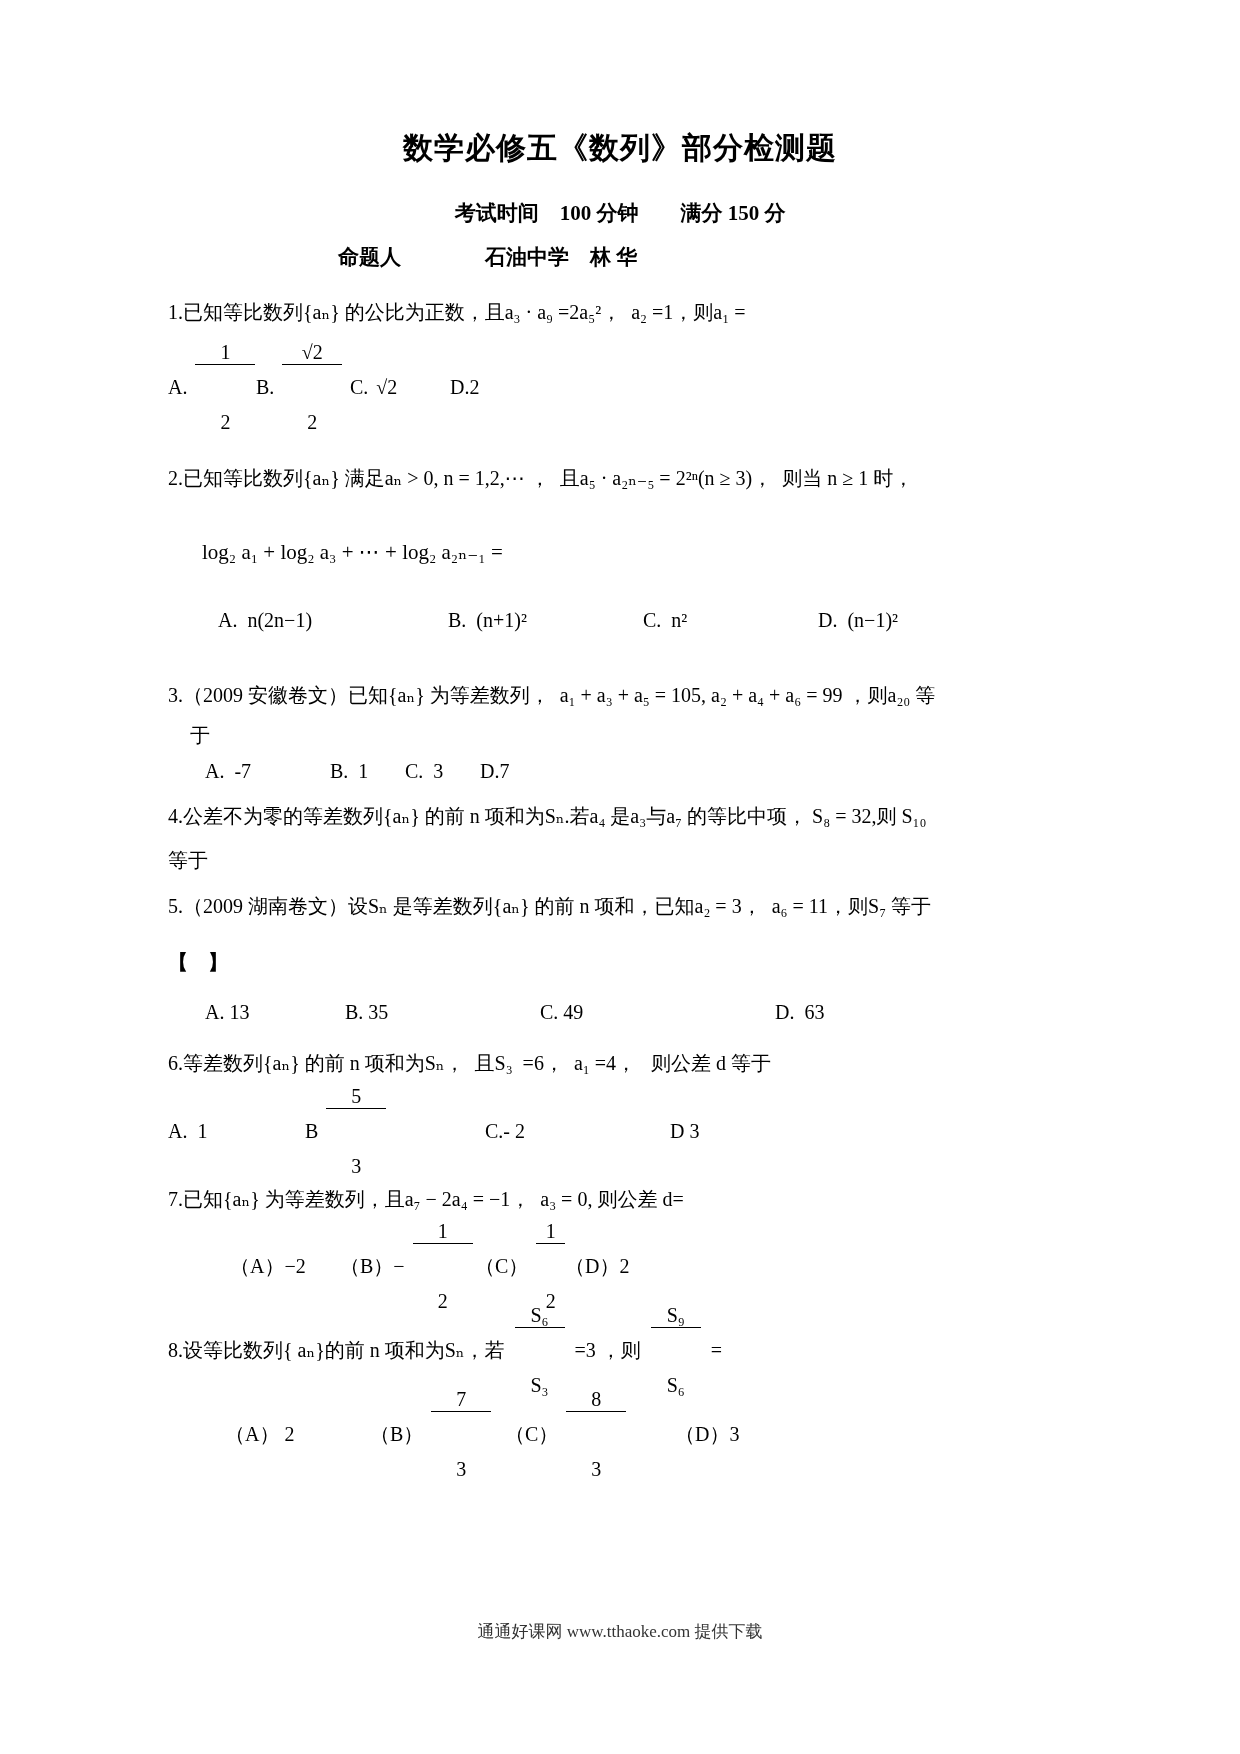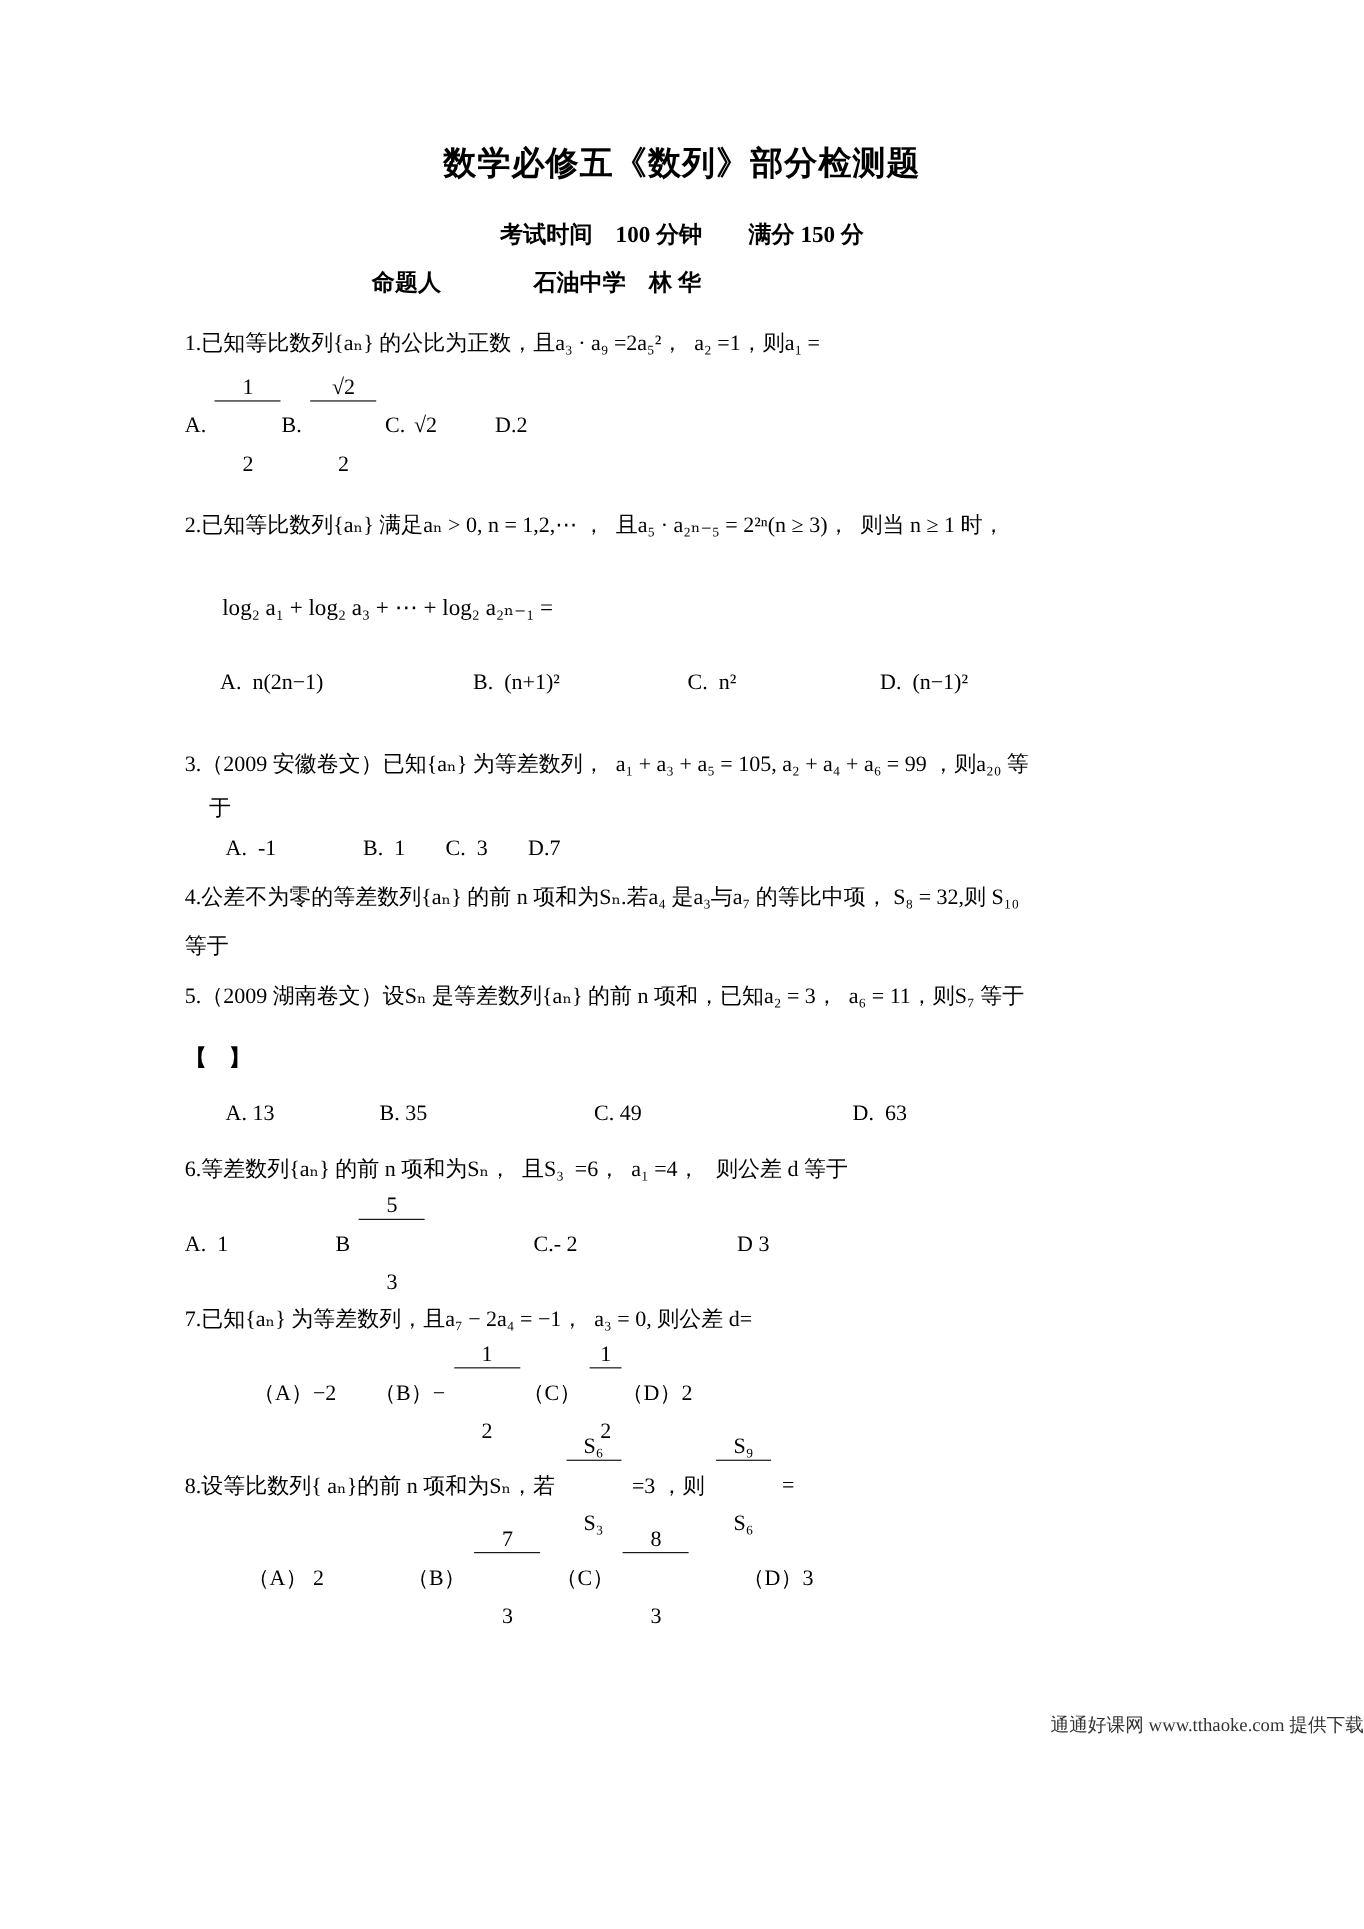--- a/index.html
+++ b/index.html
@@ -22,21 +22,21 @@
   .frac .num{display:block;padding:0 4px;border-bottom:1.5px solid #000;}
   .frac .den{display:block;padding:0 4px;}
   
   .q1-stem{margin-top:24px;}
   .q1-opts{margin-top:26px;height:64px;}
   .q1-opts .opt:nth-child(1){width:88px;}
   .q1-opts .opt:nth-child(2){width:94px;}
   .q1-opts .opt:nth-child(3){width:100px;}
   .q2-stem{margin-top:42px;}
   .q2-formula{margin-top:40px;margin-left:34px;font-size:21px;}
-  .q2-opts{margin-top:40px;margin-left:32px;}
+  .q2-opts{margin-top:40px;margin-left:50px;}
   .q2-opts .opt:nth-child(1){width:230px;}
   .q2-opts .opt:nth-child(2){width:195px;}
   .q2-opts .opt:nth-child(3){width:175px;}
   .q3-stem{margin-top:46px;}
   .q3-line2{margin:8px 0 0 22px;}
   .q3-opts{margin-top:10px;margin-left:37px;}
   .q3-opts .opt:nth-child(1){width:125px;}
   .q3-opts .opt:nth-child(2){width:75px;}
   .q3-opts .opt:nth-child(3){width:75px;}
   .q4-stem{margin-top:16px;}
@@ -60,21 +60,21 @@
   .q7-opts{margin-top:14px;margin-left:62px;height:72px;}
   .q7-opts .opt:nth-child(1){width:110px;}
   .q7-opts .opt:nth-child(2){width:135px;}
   .q7-opts .opt:nth-child(3){width:90px;}
   .q8-stem{margin-top:10px;display:flex;align-items:center;height:76px;font-size:20px;white-space:pre-wrap;}
   .q8-stem .frac{margin:0 10px;}
   .q8-opts{margin-top:10px;margin-left:57px;height:72px;}
   .q8-opts .opt:nth-child(1){width:145px;}
   .q8-opts .opt:nth-child(2){width:135px;}
   .q8-opts .opt:nth-child(3){width:170px;}
-  .footer{position:absolute;left:0;top:1540px;width:100%;text-align:right;font-size:17px;color:#333;}
+  .footer{position:absolute;left:0;top:1603px;width:100%;text-align:center;font-size:17px;color:#333;}
 </style>
 </head>
 <body>
 
 <div class="page">
   <div class="content">
 
     <h1 class="title">数学必修五《数列》部分检测题</h1>
     <p class="exam-info">考试时间　100 分钟　　满分 150 分</p>
     <p class="author">命题人　　　　石油中学　林 华</p>
@@ -112,21 +112,21 @@
         <span class="opt">B.  (n+1)²</span>
         <span class="opt">C.  n²</span>
         <span class="opt">D.  (n−1)²</span>
       </div>
     </div>
 
     <div>
       <p class="stem q3-stem">3.（2009 安徽卷文）已知{aₙ} 为等差数列，  a₁ + a₃ + a₅ = 105, a₂ + a₄ + a₆ = 99 ，则a₂₀ 等</p>
       <p class="subline q3-line2">于</p>
       <div class="opts q3-opts">
-        <span class="opt">A.  -1</span>
+        <span class="opt">A.  -7</span>
         <span class="opt">B.  1</span>
         <span class="opt">C.  3</span>
         <span class="opt">D.7</span>
       </div>
     </div>
 
     <div>
       <p class="stem q4-stem">4.公差不为零的等差数列{aₙ} 的前 n 项和为Sₙ.若a₄ 是a₃与a₇ 的等比中项， S₈ = 32,则 S₁₀</p>
       <p class="subline q4-line2">等于</p>
     </div>

